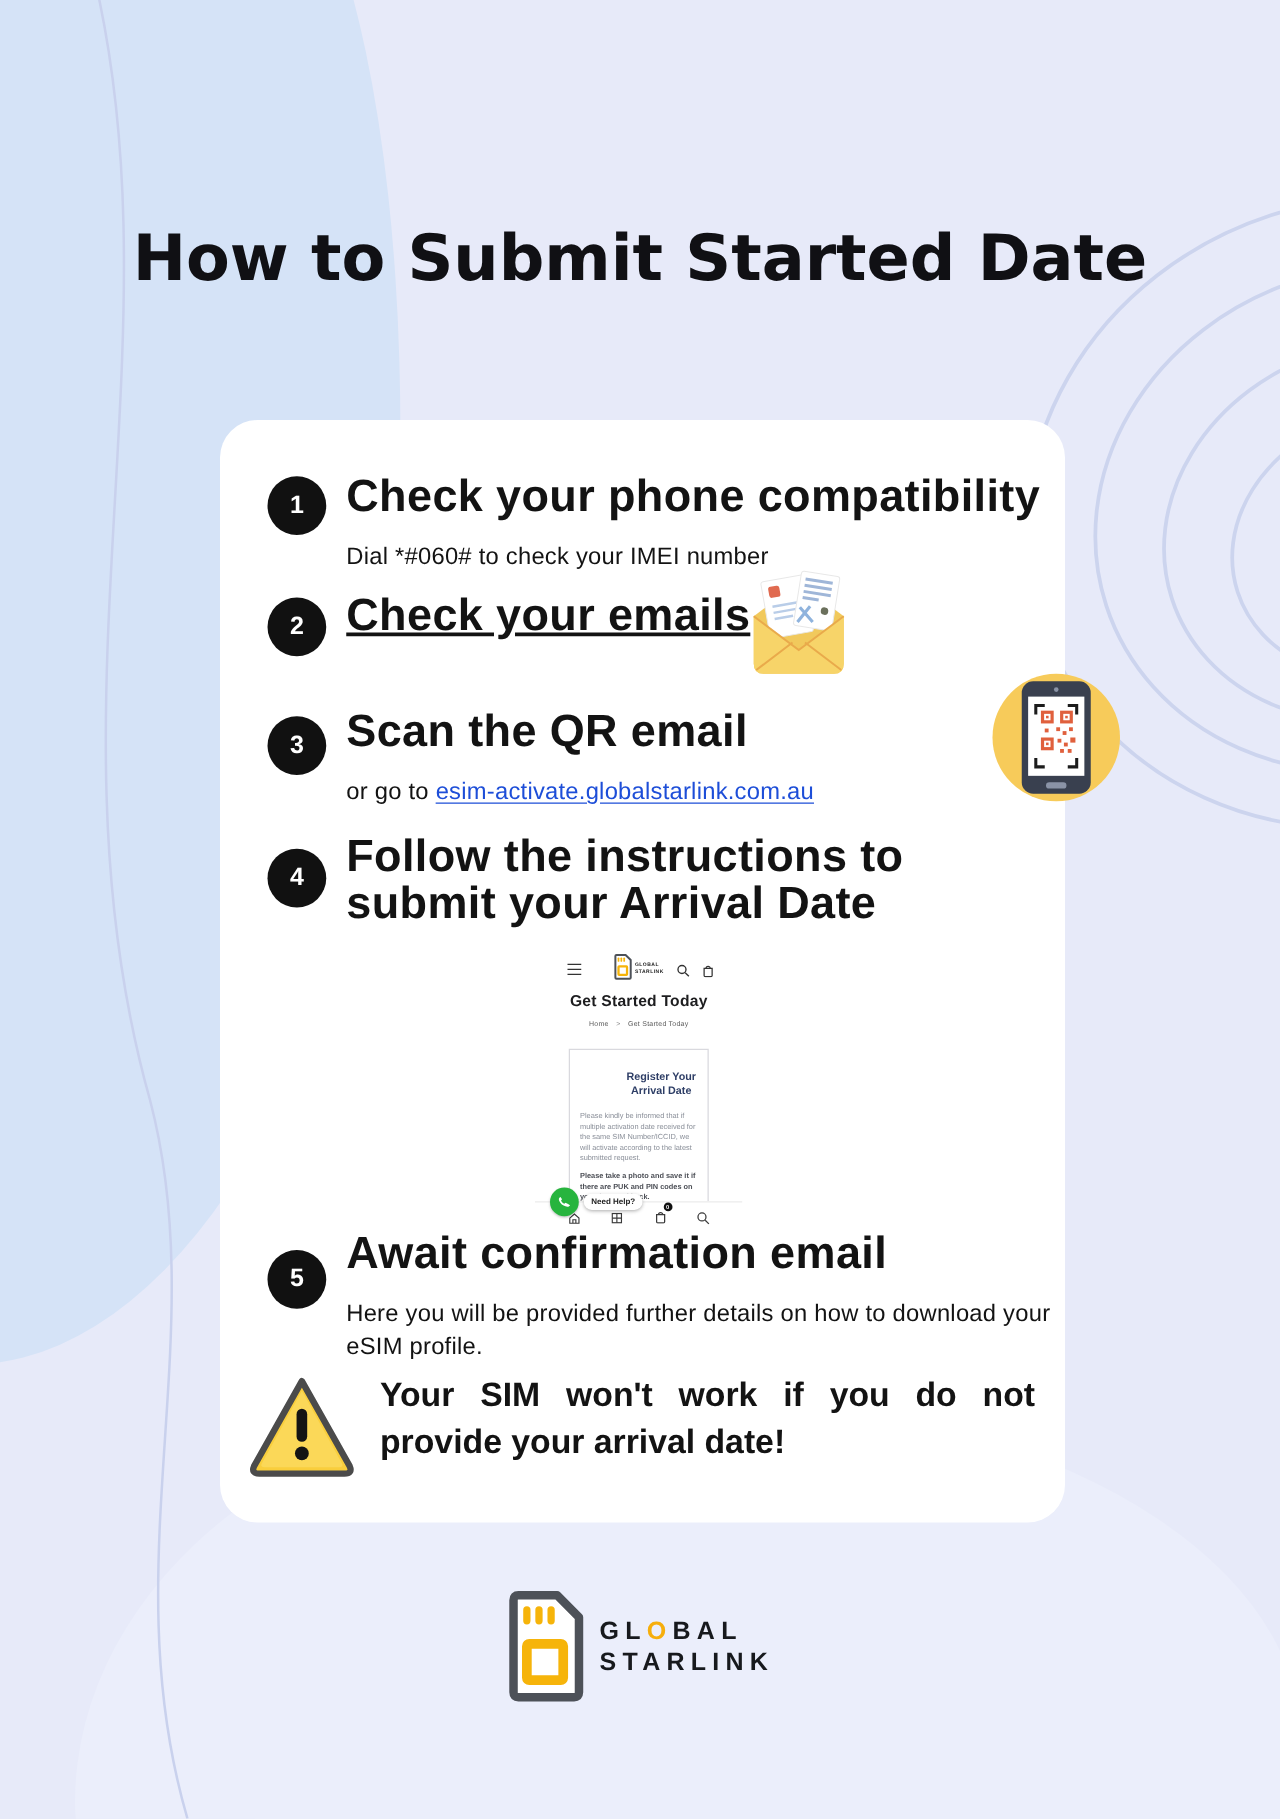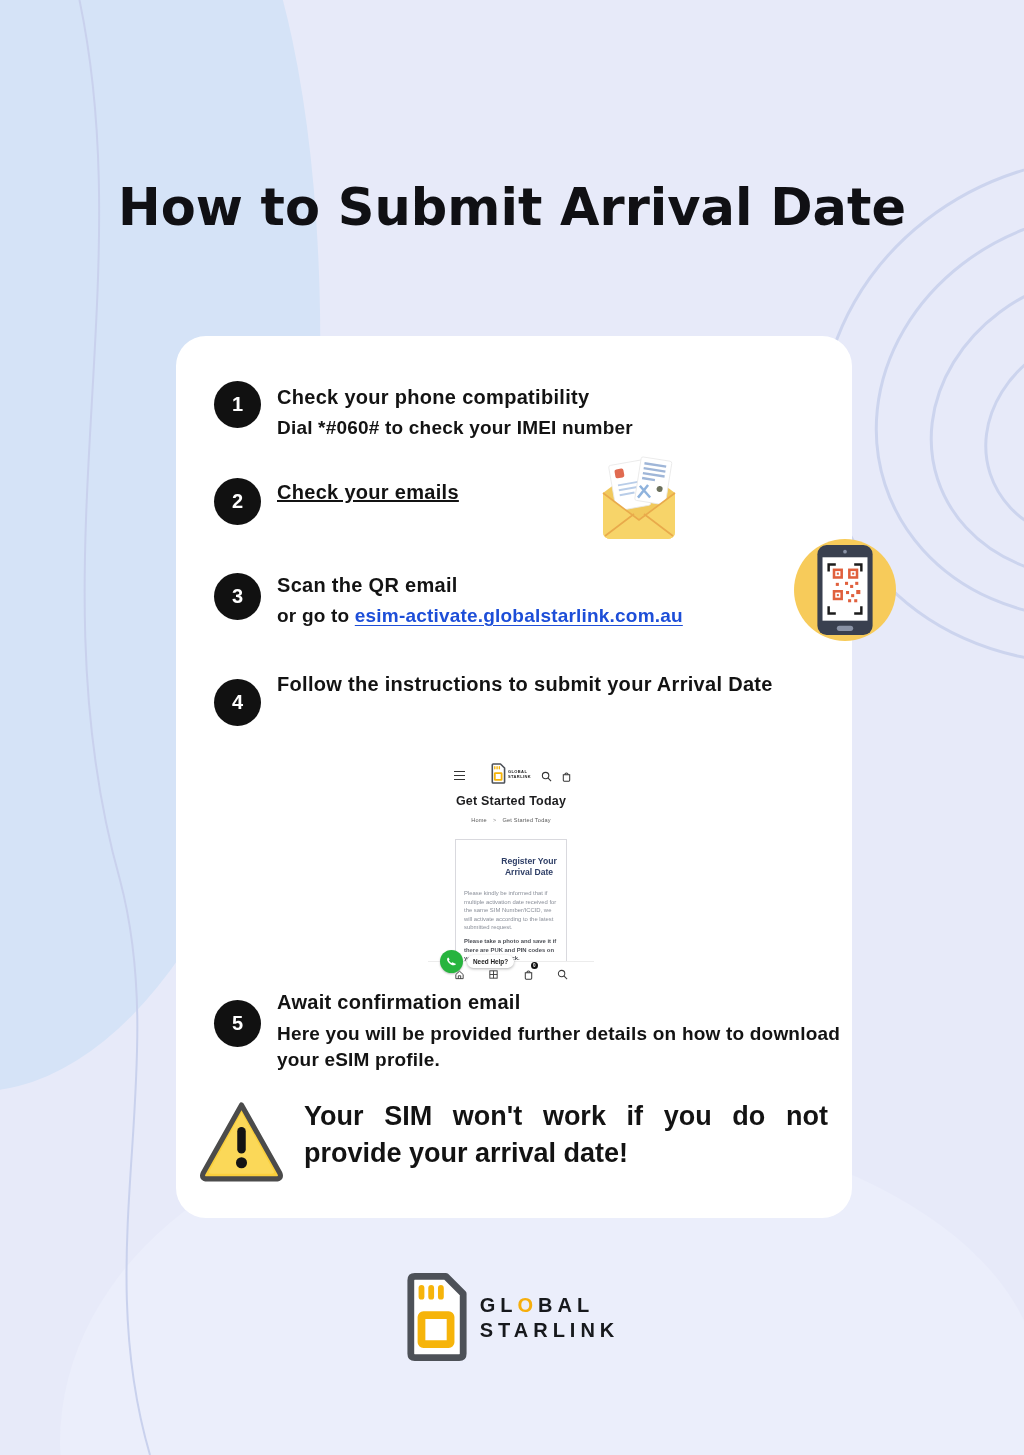--- a/index.html
+++ b/index.html
@@ -20,22 +20,22 @@
   .page-title{position:absolute;top:178px;left:0;width:100%;text-align:center;
     font-family:"DejaVu Sans","Liberation Sans",sans-serif;
     font-size:51px;font-weight:700;letter-spacing:0px;color:#101014;white-space:nowrap;}
   
   .card{position:absolute;left:176px;top:336px;width:676px;height:882px;
     background:#ffffff;border-radius:30px;}
   .step{position:absolute;left:38px;display:flex;gap:16px;}
   .badge{width:47px;height:47px;border-radius:50%;background:#111111;color:#fff;
     display:flex;align-items:center;justify-content:center;
     font-size:20px;font-weight:700;flex:0 0 47px;}
-  .step-title{font-size:20px;font-weight:700;letter-spacing:.3px;line-height:32px;color:#131313;}
-  .step-sub{font-size:19px;font-weight:700;letter-spacing:.2px;line-height:23px;color:#131313;margin-top:3px;}
+  .step-title{font-size:36px;font-weight:700;letter-spacing:.3px;line-height:32px;color:#131313;}
+  .step-sub{font-size:19px;font-weight:400;letter-spacing:.2px;line-height:23px;color:#131313;margin-top:21px;}
   .link{text-decoration:underline;text-underline-offset:3px;color:#1d4ed8;}
   .two-line{width:575px;}
   .sub-wide{width:585px;}
   
   .envelope{position:absolute;left:416px;top:116px;width:94px;height:94px;}
   .qr-circle{position:absolute;left:618px;top:203px;width:102px;height:102px;border-radius:50%;
     background:#f7cb5a;display:flex;align-items:center;justify-content:center;}
   
   .warn-icon{position:absolute;left:23px;top:763px;width:85px;height:85px;}
   .warn-text{position:absolute;left:128px;top:762px;width:524px;
@@ -88,21 +88,21 @@
 <svg class="decor-lines" style="right:0;top:80px;width:230px;height:720px;" viewBox="0 0 230 720">
   <g fill="none" stroke="#ccd4ee" stroke-width="3">
     <ellipse cx="300" cy="330" rx="275" ry="250" transform="rotate(-18 300 330)"></ellipse>
     <ellipse cx="305" cy="335" rx="225" ry="200" transform="rotate(-18 305 335)"></ellipse>
     <ellipse cx="310" cy="345" rx="175" ry="150" transform="rotate(-18 310 345)"></ellipse>
     <ellipse cx="315" cy="355" rx="125" ry="105" transform="rotate(-18 315 355)"></ellipse>
     <ellipse cx="320" cy="365" rx="80" ry="62" transform="rotate(-18 320 365)"></ellipse>
   </g>
 </svg>
 
-<div class="page-title">How to Submit Arrival Date</div>
+<div class="page-title">How to Submit Started Date</div>
 
 <div class="card">
 
   <div class="step" style="top:45px;">
     <div class="badge">1</div>
     <div>
       <div class="step-title">Check your phone compatibility</div>
       <div class="step-sub">Dial *#060# to check your IMEI number</div>
     </div>
   </div>

